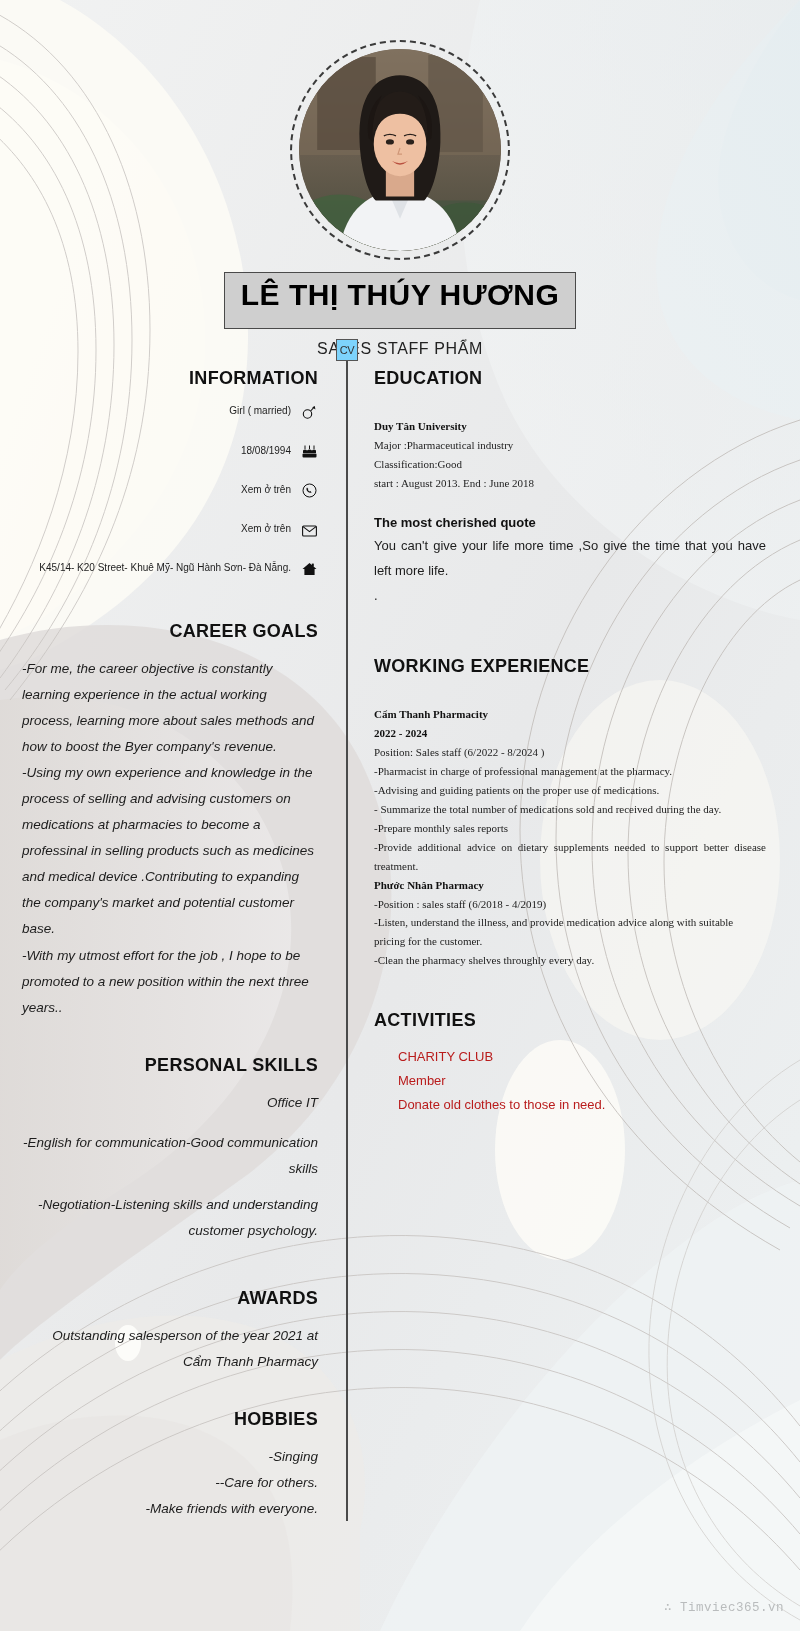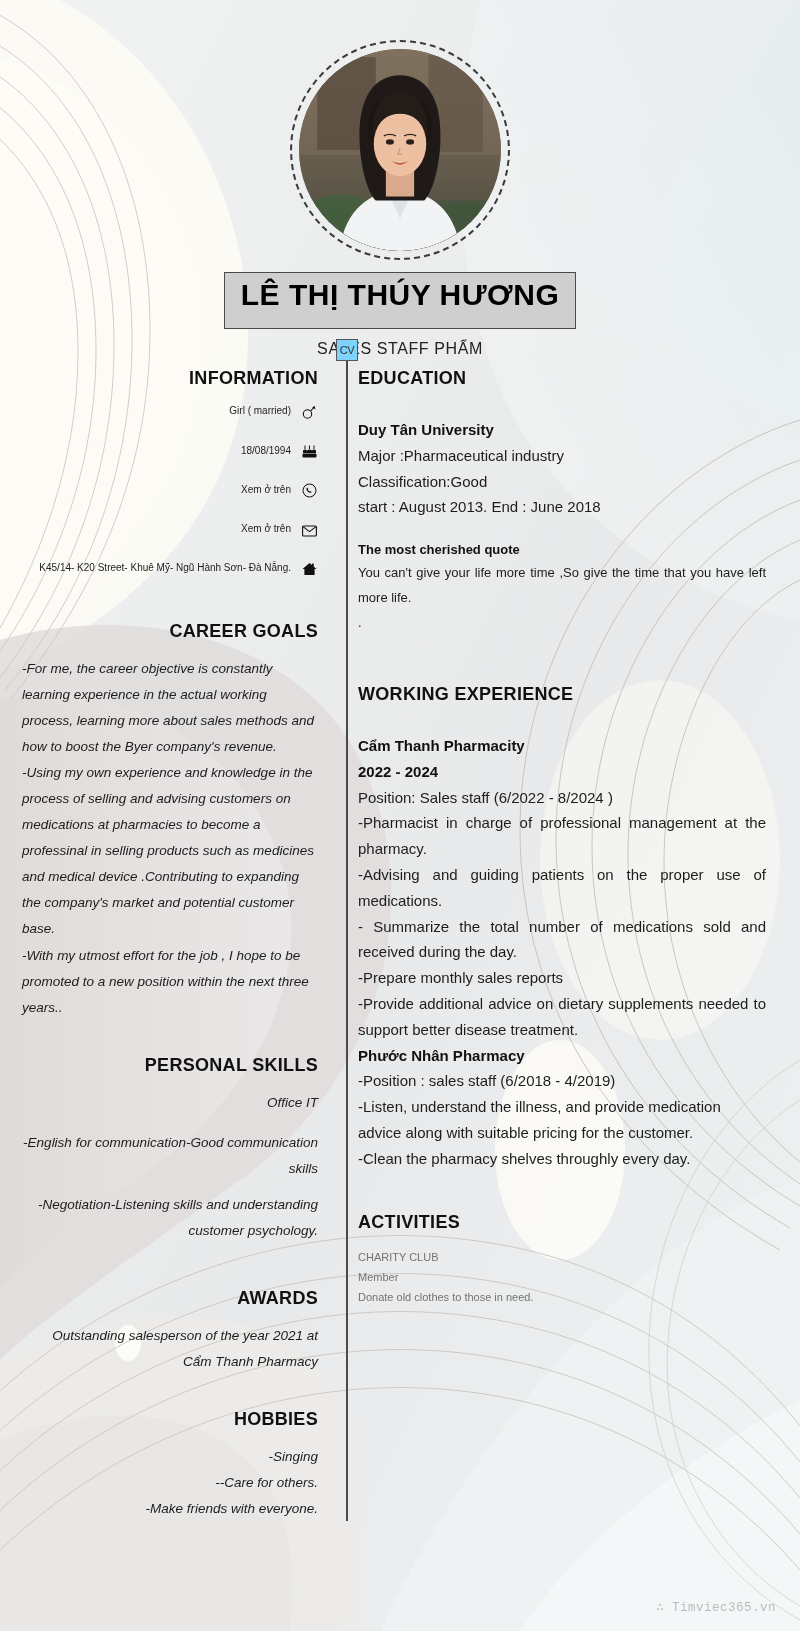--- a/index.html
+++ b/index.html
@@ -69,21 +69,21 @@
     position:absolute;
     left:346px; top:361px;
     width:1.5px; height:1160px;
     background:#4a4a4a;
     z-index:5;
   }
 
   
   .columns{ position:absolute; top:368px; left:0; width:800px; display:flex; }
   .col-left{ width:346px; padding:0 28px 0 22px; text-align:right; }
-  .col-right{ width:454px; padding:0 34px 0 12px; text-align:left; }
+  .col-right{ width:454px; padding:0 34px 0 28px; text-align:left; }
 
   .sec-title{
     font-size:18px; font-weight:bold; color:#111;
     letter-spacing:.3px;
   }
   .col-left .sec-title{ margin-bottom:14px; }
   .col-right .sec-title{ margin-bottom:28px; }
 
   
   .info-row{
@@ -102,33 +102,33 @@
     font-size:13.5px; line-height:1.93; color:#1d1d1d;font-style:italic;
   }
   .col-left .body-txt{ text-align:left; }
   .col-left .body-txt.right{ text-align:right; }
 
   .gap-s{ height:22px; }
   .gap-m{ height:34px; }
   .gap-l{ height:44px; }
 
   
-  .r-block{ font-size:15px; line-height:1.72; color:#1d1d1d; }
+  .r-block{ font-size:11px; line-height:1.72; color:#1d1d1d;font-family:Liberation Serif, serif; }
   .r-bold{ font-weight:bold; color:#111; }
   .r-just{ text-align:justify; }
   .r-line{ display:block; }
 
   .quote-head{ font-weight:bold; font-size:13px; margin-bottom:4px; color:#111; }
   .quote-body{ font-size:13px; line-height:1.92; text-align:justify; }
 
-  .act-line{ font-size:11px; line-height:1.85; color:#737373; }
+  .act-line{ font-size:13px; line-height:1.85; color:#b91c1c;margin-left:24px; }
 
   .footer{
     position:absolute; left:0; bottom:16px; width:800px;
-    text-align:right; padding-right:24px;
+    text-align:right; padding-right:16px;
     font-family:"Liberation Mono", monospace;
     font-size:12.5px; color:#b9bcbd; letter-spacing:.5px;
   }
 </style>
 </head>
 <body>
 
 <svg id="bg" viewBox="0 0 800 1631" preserveAspectRatio="none">
   <defs>
     <linearGradient id="g1" x1="0" y1="0" x2="1" y2="1">

